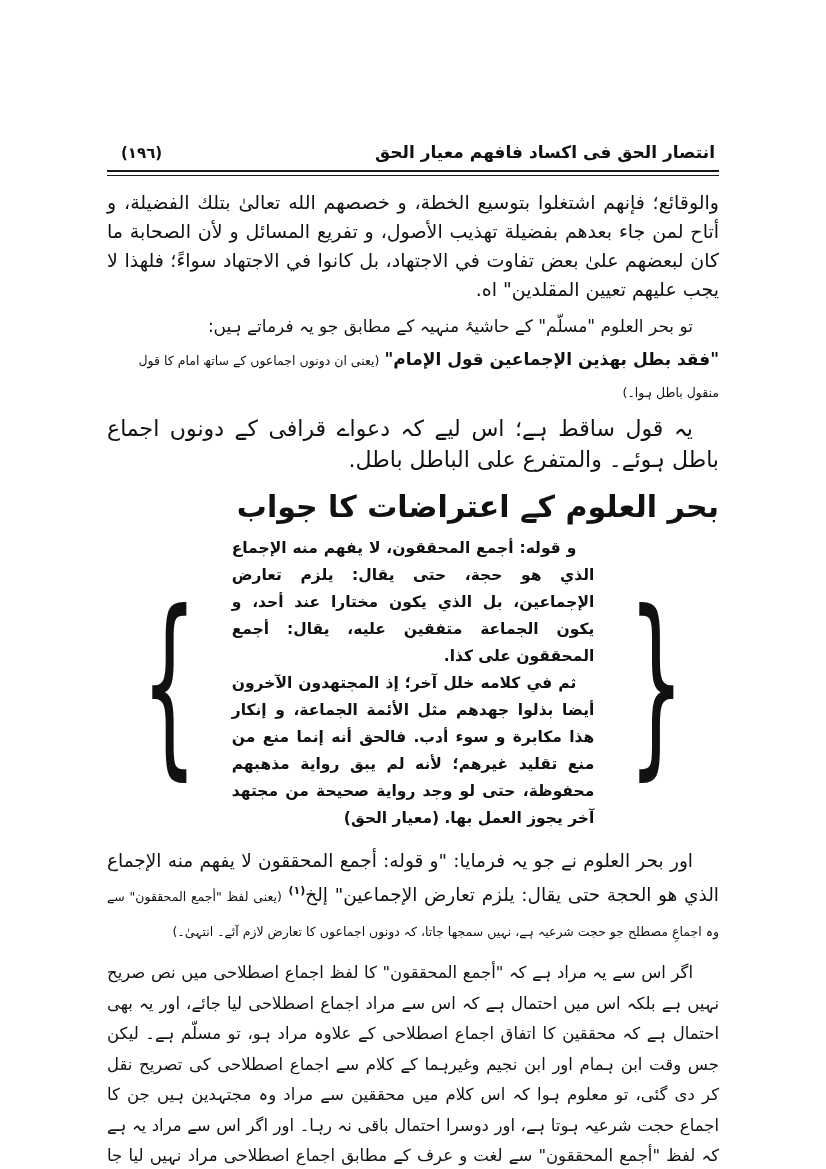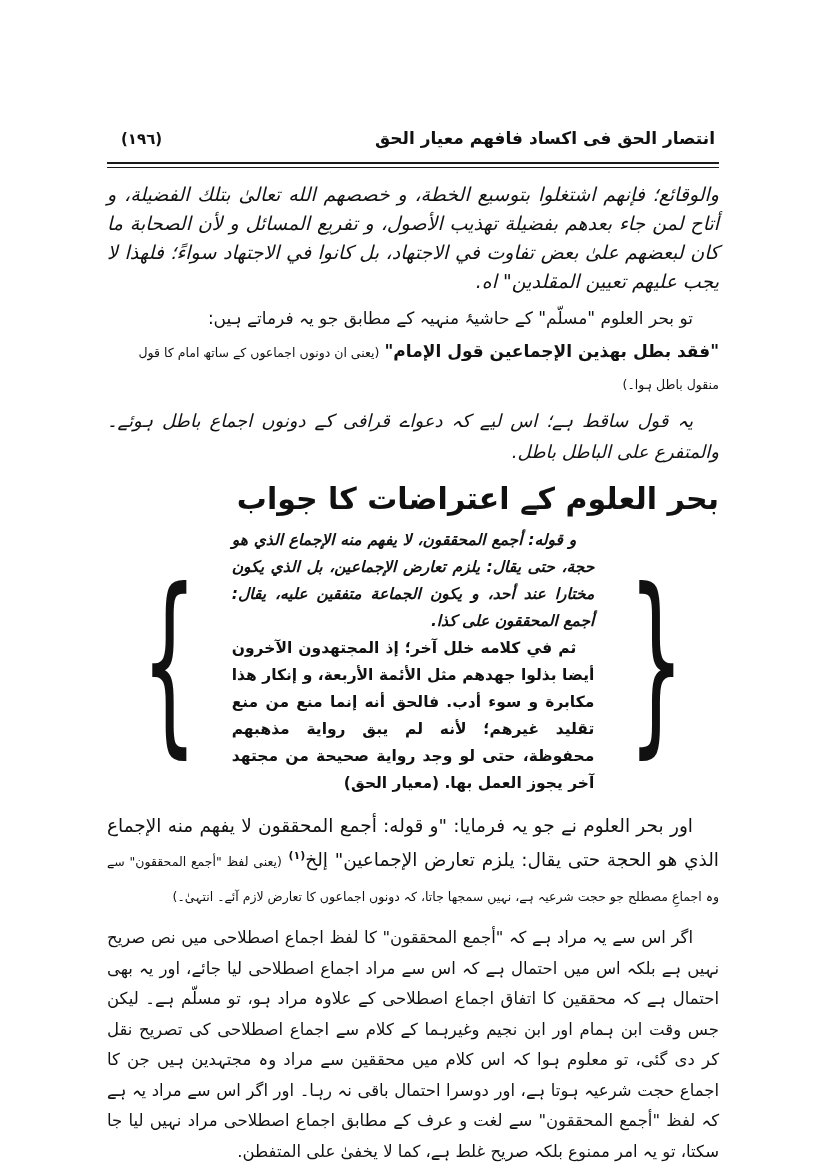--- a/index.html
+++ b/index.html
@@ -22,21 +22,22 @@
     margin: 0 auto;
     padding-top: 128px;
   }
   
   .page-header {
     display: flex;
     flex-direction: row;
     justify-content: space-between;
     align-items: flex-end;
     direction: ltr;
-    padding: 0 4px 14px 14px;
+    padding: 0 4px 8px 14px;
+    margin-top: 14px;
   }
   .page-number {
     font-size: 15px;
     font-weight: 700;
     letter-spacing: 1px;
   }
   .book-title {
     font-size: 17px;
     font-weight: 700;
     direction: rtl;
@@ -49,44 +50,43 @@
   
   .body-text {
     direction: rtl;
     text-align: justify;
   }
   p { margin: 0; }
   .naskh {
     font-size: 19px;
     line-height: 29px;
   }
-  .para1 { padding-top: 12px; font-style: italic; }
+  .para1 { padding-top: 12px; }
   .nastaliq {
     font-size: 17px;
     line-height: 32px;
   }
   .indent { text-indent: 26px; }
   .para2 { padding-top: 6px; }
   .quote-line {
     padding-top: 2px;
     line-height: 30px;
     text-align: right;
   }
   .naskh-bold {
     font-weight: 700;
     font-size: 17px;
   }
   .gloss-small {
     font-size: 12.5px;
   }
   .para3 {
     padding-top: 4px;
-    font-size: 18px;
+    font-size: 22px;
     line-height: 31px;
-    font-style: italic;
   }
   
   .section-heading {
     margin: 12px 0 6px 0;
     font-size: 30px;
     font-weight: 700;
     line-height: 40px;
   }
   
   .bracket-block {
@@ -110,21 +110,21 @@
   .bracket-text {
     direction: rtl;
     text-align: justify;
     width: 524px;
     font-weight: 700;
     font-size: 15.5px;
     line-height: 27px;
     padding-top: 2px;
   }
   .bracket-text .bp { text-indent: 18px; }
-  .bracket-text .bp-first { text-indent: 18px; font-style: italic; }
+  .bracket-text .bp-first { text-indent: 18px; }
   
   .para4 {
     padding-top: 8px;
     font-size: 18.5px;
     line-height: 34px;
   }
   .para4 .fn-ref {
     font-size: 11px;
     font-weight: 700;
     vertical-align: super;
@@ -160,21 +160,21 @@
       </p>
 
       <p class="nastaliq indent para3">یہ قول ساقط ہے؛ اس لیے کہ دعواے قرافی کے دونوں اجماع باطل ہوئے۔ والمتفرع علی الباطل باطل.</p>
 
       <h1 class="section-heading">بحر العلوم کے اعتراضات کا جواب</h1>
 
       <div class="bracket-block">
         <span class="brace">{</span>
         <div class="bracket-text">
           <p class="bp bp-first">و قوله: أجمع المحققون، لا يفهم منه الإجماع الذي هو حجة، حتى يقال: يلزم تعارض الإجماعين، بل الذي يكون مختارا عند أحد، و يكون الجماعة متفقين عليه، يقال: أجمع المحققون على كذا.</p>
-          <p class="bp">ثم في كلامه خلل آخر؛ إذ المجتهدون الآخرون أيضا بذلوا جهدهم مثل الأئمة الأربعة، و إنكار هذا مكابرة و سوء أدب. فالحق أنه إنما منع من منع تقليد غيرهم؛ لأنه لم يبق رواية مذهبهم محفوظة، حتى لو وجد رواية صحيحة من مجتهد آخر يجوز العمل بها. (معيار الحق)</p>
+          <p class="bp">ثم في كلامه خلل آخر؛ إذ المجتهدون الآخرون أيضا بذلوا جهدهم مثل الأئمة الجماعة، و إنكار هذا مكابرة و سوء أدب. فالحق أنه إنما منع من منع تقليد غيرهم؛ لأنه لم يبق رواية مذهبهم محفوظة، حتى لو وجد رواية صحيحة من مجتهد آخر يجوز العمل بها. (معيار الحق)</p>
         </div>
         <span class="brace">}</span>
       </div>
 
       <p class="para4 indent">
         <span>اور بحر العلوم نے جو یہ فرمایا: "و قوله: أجمع المحققون لا يفهم منه الإجماع الذي هو الحجة حتى يقال: يلزم تعارض الإجماعين" إلخ</span><span class="fn-ref">(١)</span>
         <span class="nastaliq gloss-small">(یعنی لفظ "أجمع المحققون" سے وہ اجماعِ مصطلح جو حجت شرعیہ ہے، نہیں سمجھا جاتا، کہ دونوں اجماعوں کا تعارض لازم آئے۔ انتہیٰ۔)</span>
       </p>
 
       <p class="nastaliq indent para5">اگر اس سے یہ مراد ہے کہ "أجمع المحققون" کا لفظ اجماع اصطلاحی میں نص صریح نہیں ہے بلکہ اس میں احتمال ہے کہ اس سے مراد اجماع اصطلاحی لیا جائے، اور یہ بھی احتمال ہے کہ محققین کا اتفاق اجماع اصطلاحی کے علاوہ مراد ہو، تو مسلّم ہے۔ لیکن جس وقت ابن ہمام اور ابن نجیم وغیرہما کے کلام سے اجماع اصطلاحی کی تصریح نقل کر دی گئی، تو معلوم ہوا کہ اس کلام میں محققین سے مراد وہ مجتہدین ہیں جن کا اجماع حجت شرعیہ ہوتا ہے، اور دوسرا احتمال باقی نہ رہا۔ اور اگر اس سے مراد یہ ہے کہ لفظ "أجمع المحققون" سے لغت و عرف کے مطابق اجماع اصطلاحی مراد نہیں لیا جا سکتا، تو یہ امر ممنوع بلکہ صریح غلط ہے، کما لا یخفیٰ علی المتفطن.</p>

